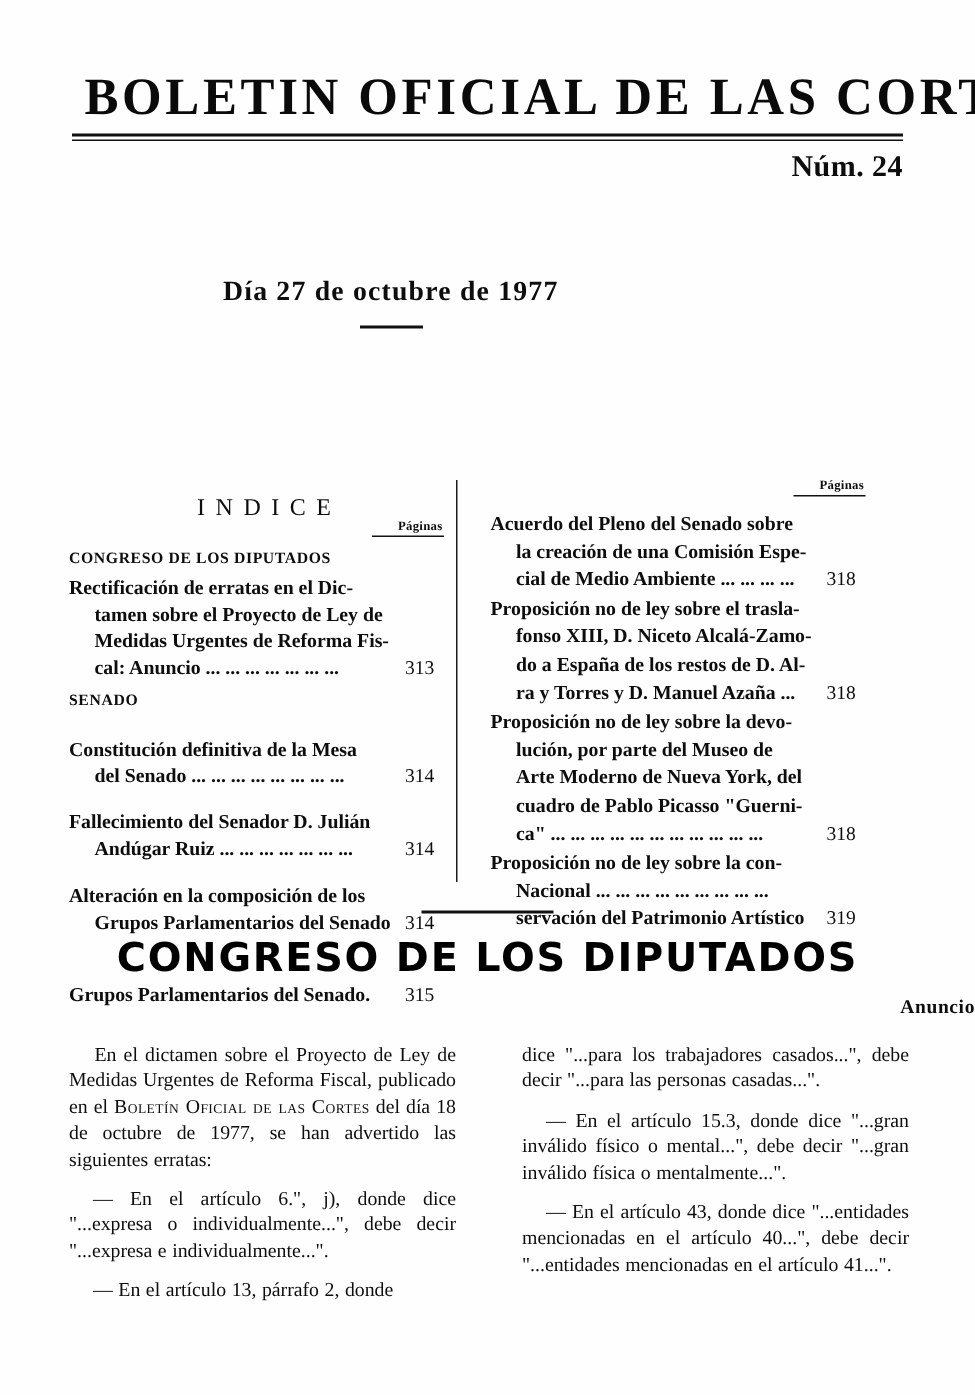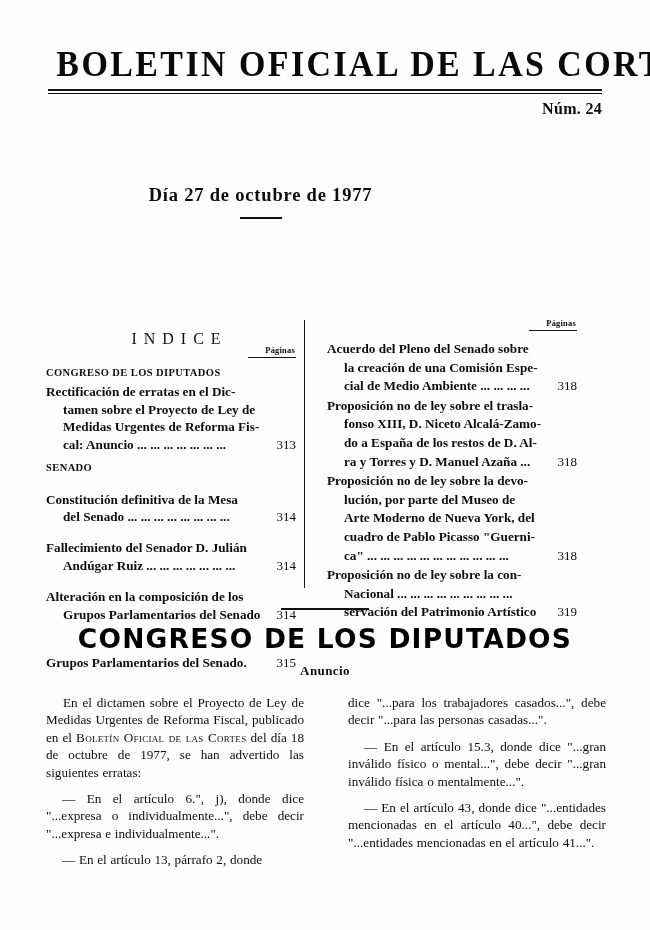--- a/index.html
+++ b/index.html
@@ -49,21 +49,21 @@
     height: 2px;
     width: 100%;
   }
   .issue-number {
     position: absolute;
     left: 48px;
     top: 100px;
     width: 554px;
     text-align: right;
     font-weight: bold;
-    font-size: 16px;
+    font-size: 20px;
     letter-spacing: 0.3px;
   }
 
   
   .dateline {
     position: absolute;
     left: 0;
     top: 185px;
     width: 521px;
     text-align: center;
@@ -163,21 +163,20 @@
     display: block;
     padding-left: 17px;
   }
   .idx-entry-text .ind0 {
     display: block;
     padding-left: 0;
   }
   .idx-page {
     flex: 0 0 auto;
     width: 26px;
-    text-align: right;
     font-size: 13px;
     line-height: 17.6px;
     font-weight: normal;
     margin-top: 30px;
   }
 
   
   .idx-col.right .idx-entry-text { font-size: 13.2px; line-height: 18.6px; }
   .idx-col.right .idx-page { line-height: 18.6px; }
 
@@ -206,21 +205,21 @@
     font-weight: bold;
     font-size: 26.5px;
     letter-spacing: 1.2px;
     color: #000;
   }
   .sub-heading {
     position: absolute;
     left: 0;
     top: 663px;
     width: 650px;
-    text-align: center;
+    text-align: right;
     font-size: 13px;
     font-weight: bold;
     letter-spacing: 0.4px;
   }
 
   
   .body-columns {
     position: absolute;
     left: 46px;
     top: 694px;

